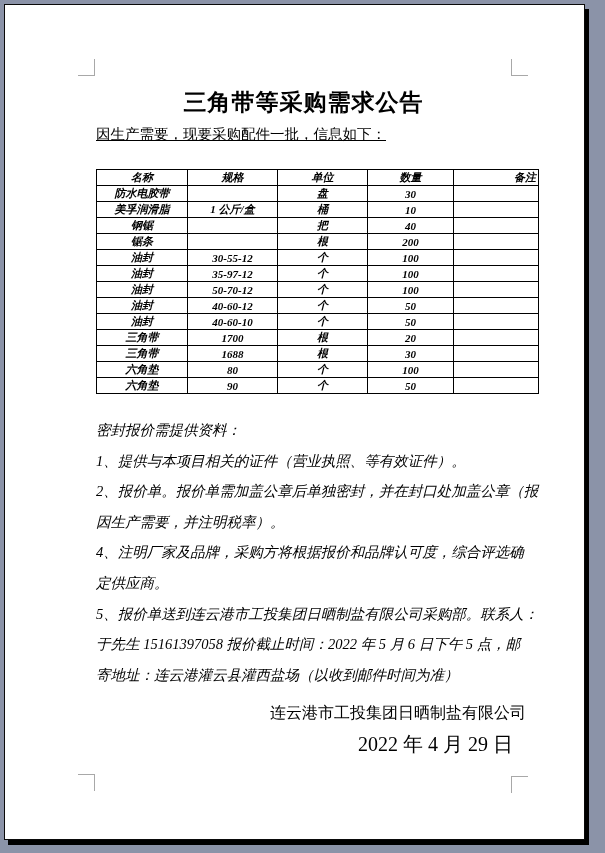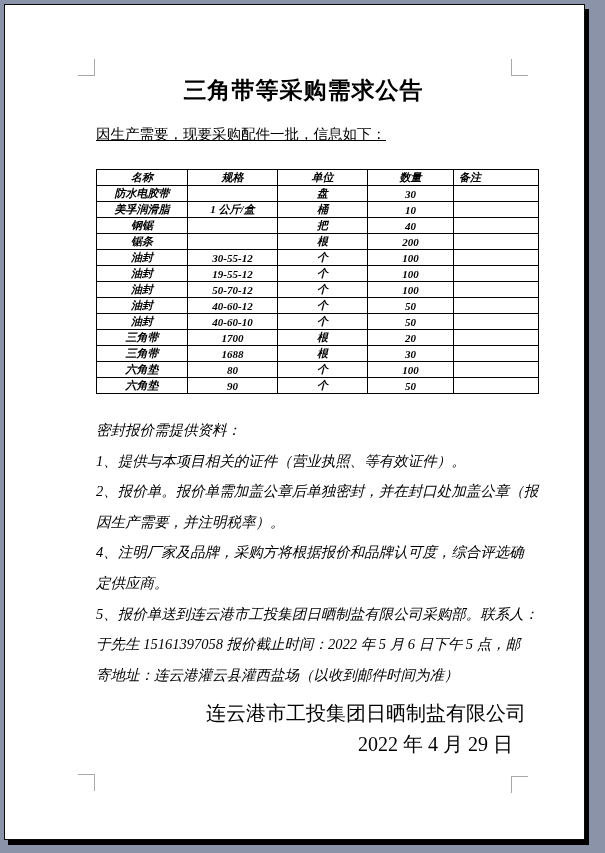--- a/index.html
+++ b/index.html
@@ -21,21 +21,21 @@
   }
   
   .mark { position: absolute; width: 17px; height: 17px; }
   .mark.tl { left: 73px; top: 54px;  border-right: 1px solid #a8a8a8; border-bottom: 1px solid #a8a8a8; }
   .mark.tr { left: 506px; top: 54px; border-left: 1px solid #a8a8a8;  border-bottom: 1px solid #a8a8a8; }
   .mark.bl { left: 73px; top: 769px; border-right: 1px solid #a8a8a8; border-top: 1px solid #a8a8a8; }
   .mark.br { left: 506px; top: 771px; border-left: 1px solid #a8a8a8; border-top: 1px solid #a8a8a8; }
 
   .doc-title {
     position: absolute;
-    left: 81px; top: 70px; width: 435px;
+    left: 81px; top: 82px; width: 435px;
     text-align: center;
     font-size: 23px;
     font-weight: bold;
     letter-spacing: 1px;
     white-space: nowrap;
   }
   .intro {
     position: absolute;
     left: 91px; top: 120px;
     font-size: 14.5px;
@@ -54,38 +54,38 @@
   }
   table.items th, table.items td {
     border: 1px solid #000;
     height: 15.4px;
     padding: 0 2px;
     text-align: center;
     vertical-align: middle;
     overflow: hidden;
     white-space: nowrap;
   }
-  table.items th.left { text-align: left; vertical-align: top; padding-left: 5px; }
+  table.items th.left { text-align: right; vertical-align: top; padding-left: 5px; }
   .paras {
     position: absolute;
     left: 91px; top: 410px;
     width: 430px;
     font-style: italic;
   }
   .paras .line {
     height: 30.6px;
     line-height: 30.6px;
     font-size: 14.5px;
     white-space: nowrap;
   }
   .sign-company {
     position: absolute;
     right: 58px; top: 693px;
     height: 30px; line-height: 30px;
-    font-size: 20px;
+    font-size: 16px;
     white-space: nowrap;
   }
   .sign-date {
     position: absolute;
     right: 71px; top: 724px;
     height: 30px; line-height: 30px;
     font-size: 20px;
     white-space: nowrap;
   }
 </style>
@@ -152,21 +152,21 @@
           </tr>
           <tr>
             <td>油封</td>
             <td>30-55-12</td>
             <td>个</td>
             <td>100</td>
             <td></td>
           </tr>
           <tr>
             <td>油封</td>
-            <td>19-55-12</td>
+            <td>35-97-12</td>
             <td>个</td>
             <td>100</td>
             <td></td>
           </tr>
           <tr>
             <td>油封</td>
             <td>50-70-12</td>
             <td>个</td>
             <td>100</td>
             <td></td>

